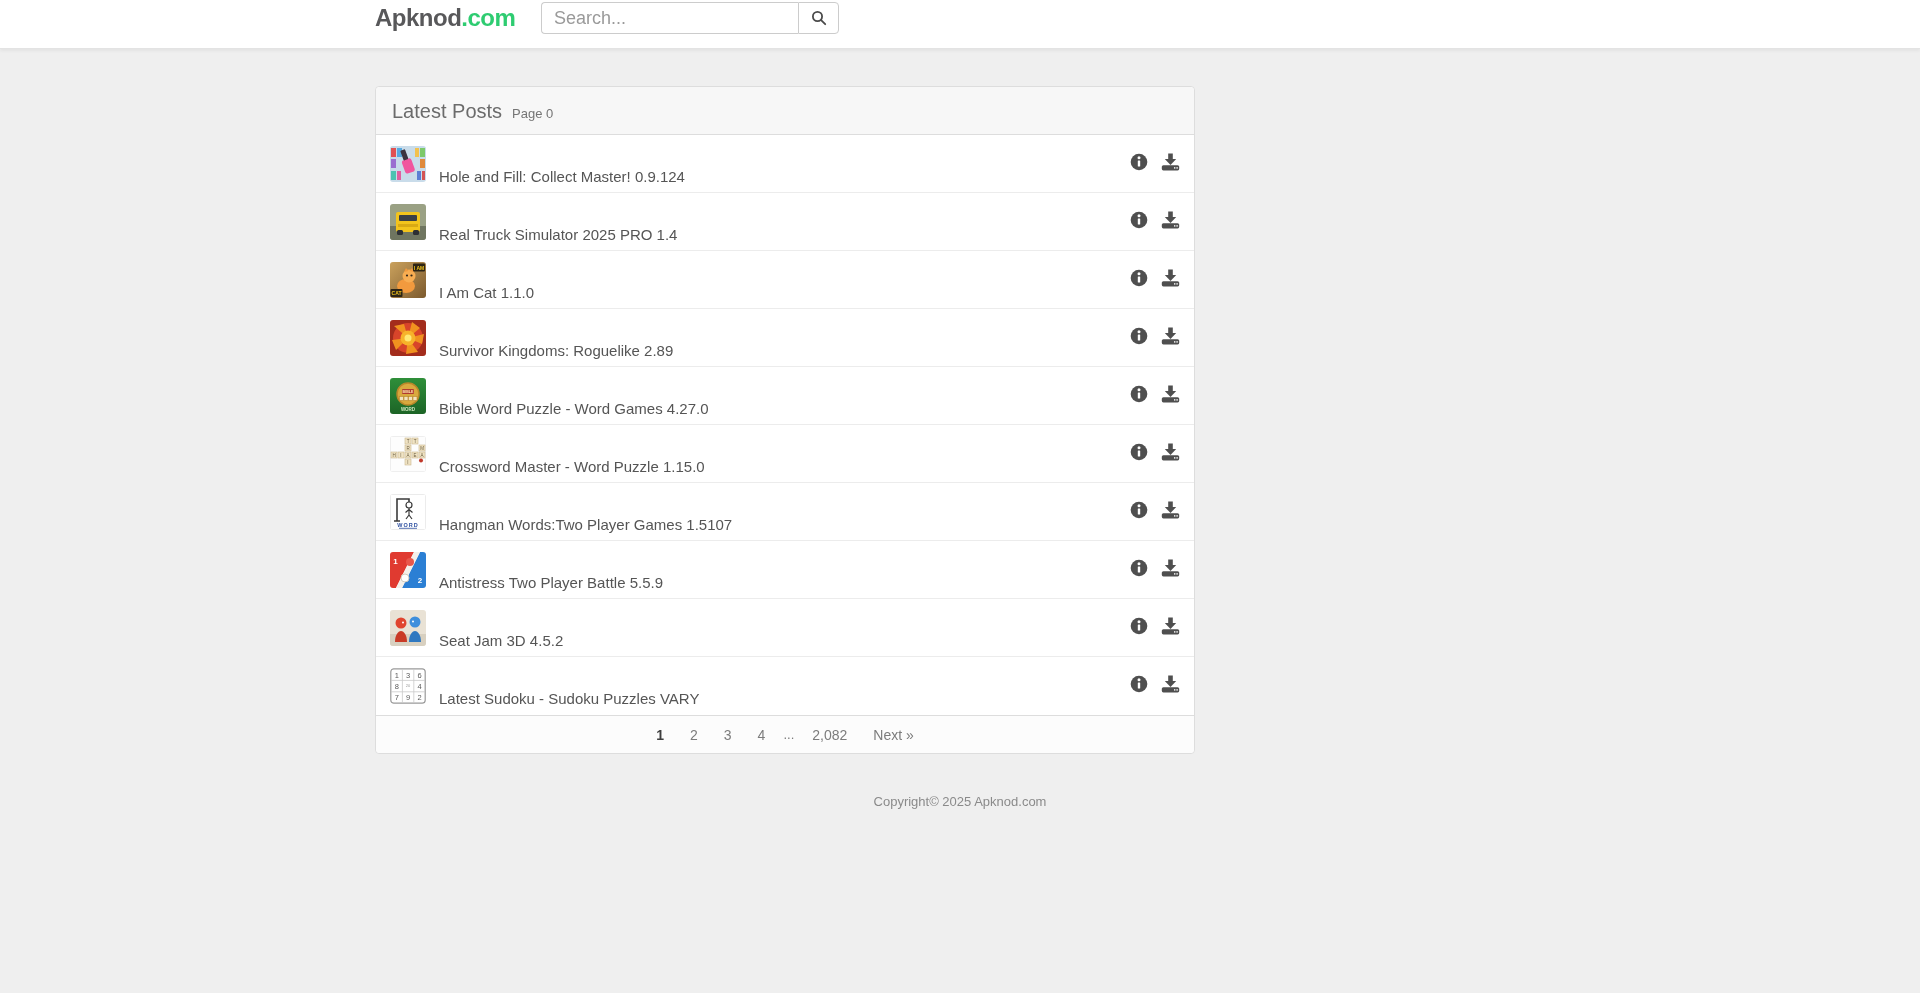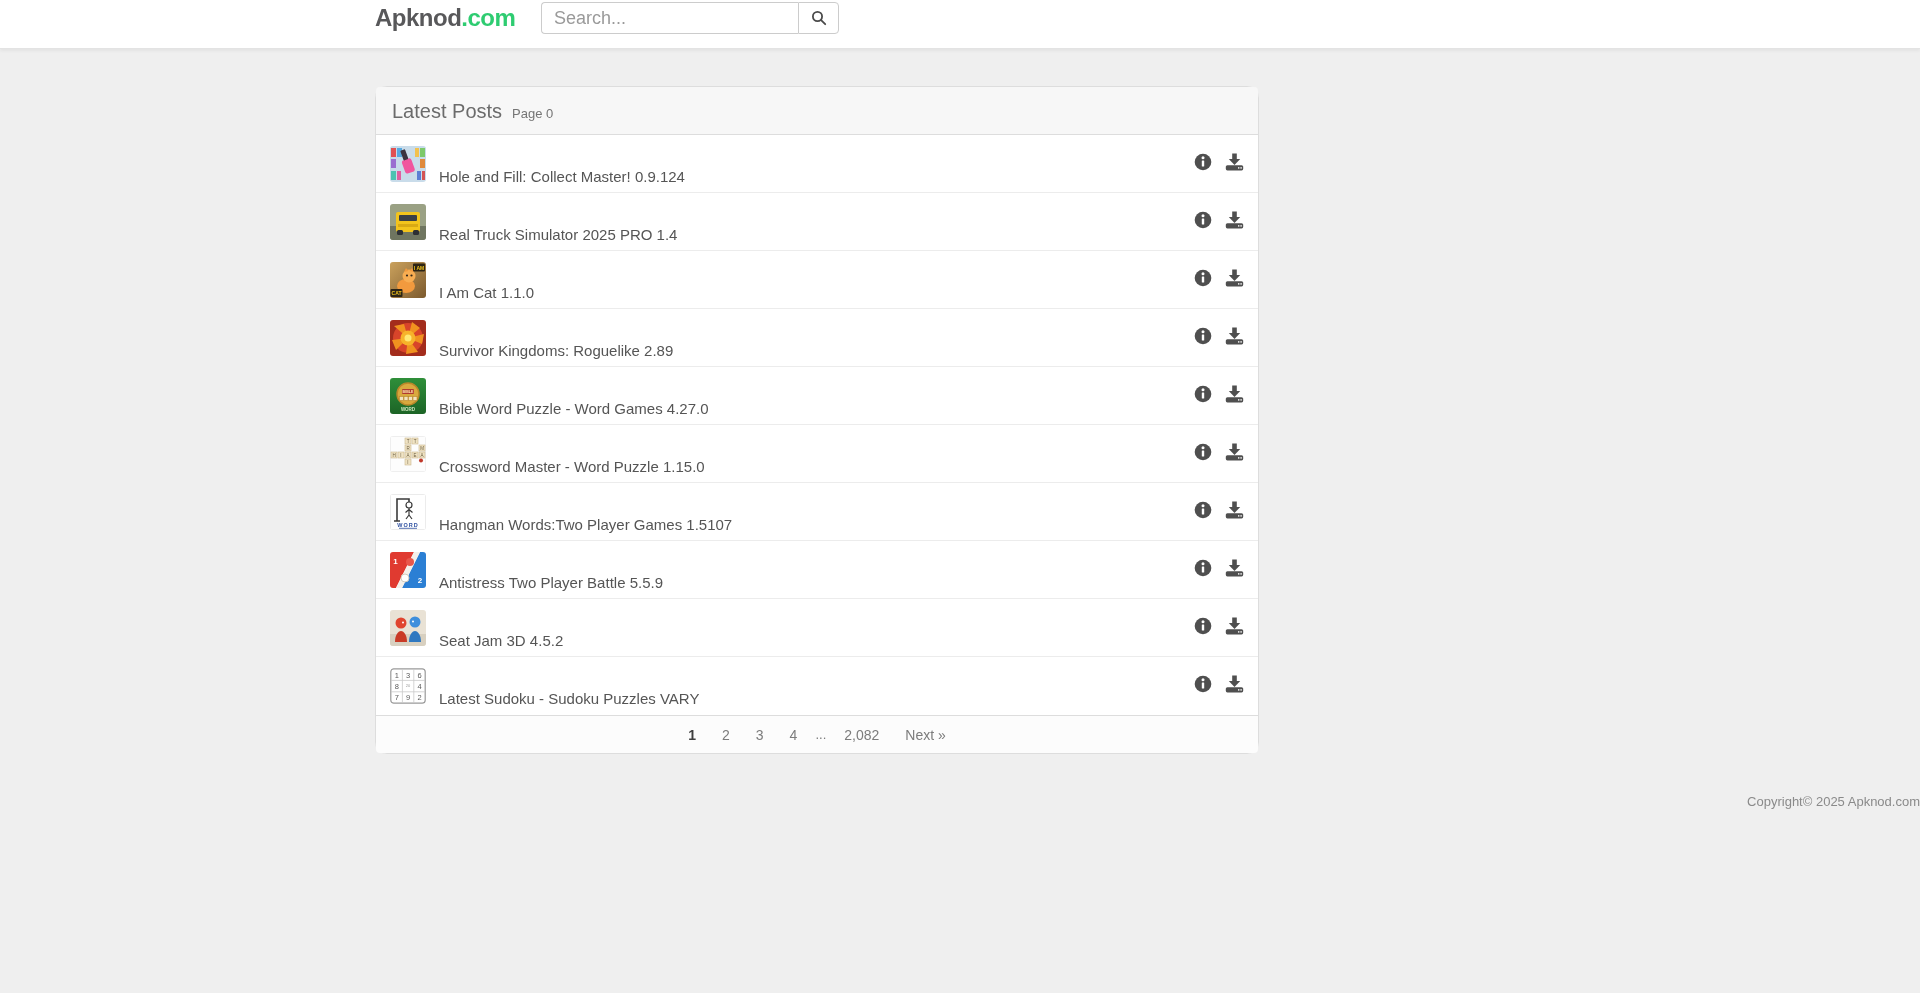--- a/index.html
+++ b/index.html
@@ -36,22 +36,22 @@
   .search-input::placeholder { color:#9a9a9a; }
   .search-btn {
     width:41px; height:32px;
     background:#ffffff; border:1px solid #cccccc;
     border-radius:0 4px 4px 0; cursor:pointer;
     display:flex; align-items:center; justify-content:center;
   }
   
   .main-col { margin-top:37px; }
   .panel {
-    width:884px; background:#ffffff;
-    border:1px solid #dddddd; border-radius:12px;
+    width:820px; background:#ffffff;
+    border:1px solid #dddddd; border-radius:4px;
   }
   .panel-heading {
     height:48px; background:#f7f7f7;
     border-bottom:1px solid #dddddd;
     border-radius:4px 4px 0 0;
     display:flex; align-items:baseline;
     padding:13px 16px 0 16px;
   }
   .panel-title { font-size:20px; color:#6b6b6b; }
   .page-indicator { font-size:13px; color:#757575; margin-left:10px; }
@@ -77,21 +77,21 @@
     display:flex; align-items:center; justify-content:center;
     border-radius:0 0 4px 4px; background:#fcfcfc;
   }
   .pagination span, .pagination a {
     font-size:14px; color:#7c7c7c; padding:0 13px;
     text-decoration:none; cursor:pointer;
   }
   .pagination .current { font-weight:bold; color:#3f3f3f; cursor:default; }
   .pagination .dots { padding:0 5px; cursor:default; font-size:13px; }
   
-  .site-footer { padding-top:40px; text-align:right; }
+  .site-footer { padding-top:40px; text-align:center; }
   .site-footer p { font-size:13px; color:#8a8a8a; }
 </style>
 </head>
 <body>
 
 <header class="topbar">
   <div class="container topbar-inner">
     <a class="brand"><span>Apknod</span><span class="suffix">.com</span></a>
     <form class="search-form">
       <input class="search-input" type="text" placeholder="Search..." style="">

